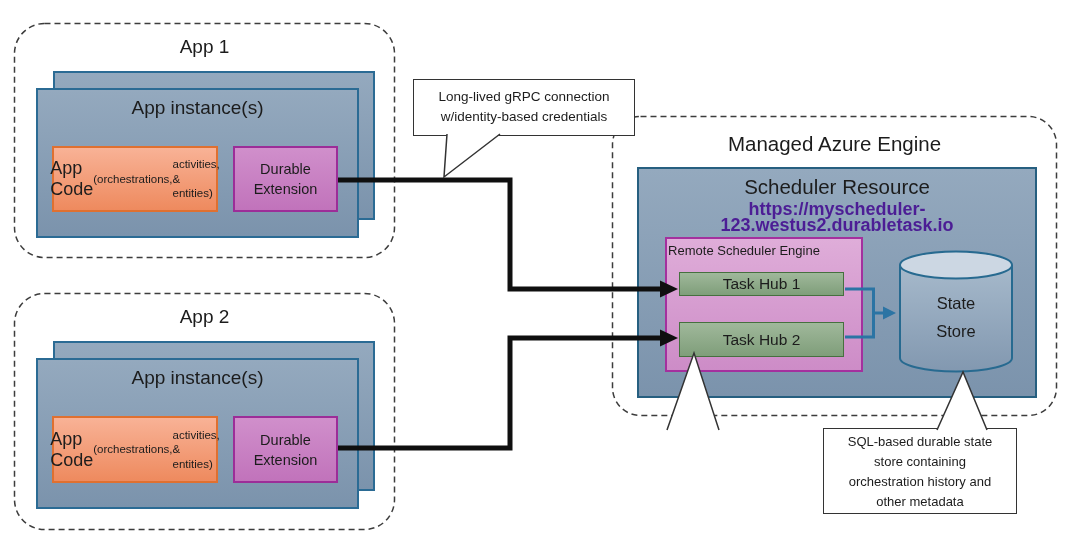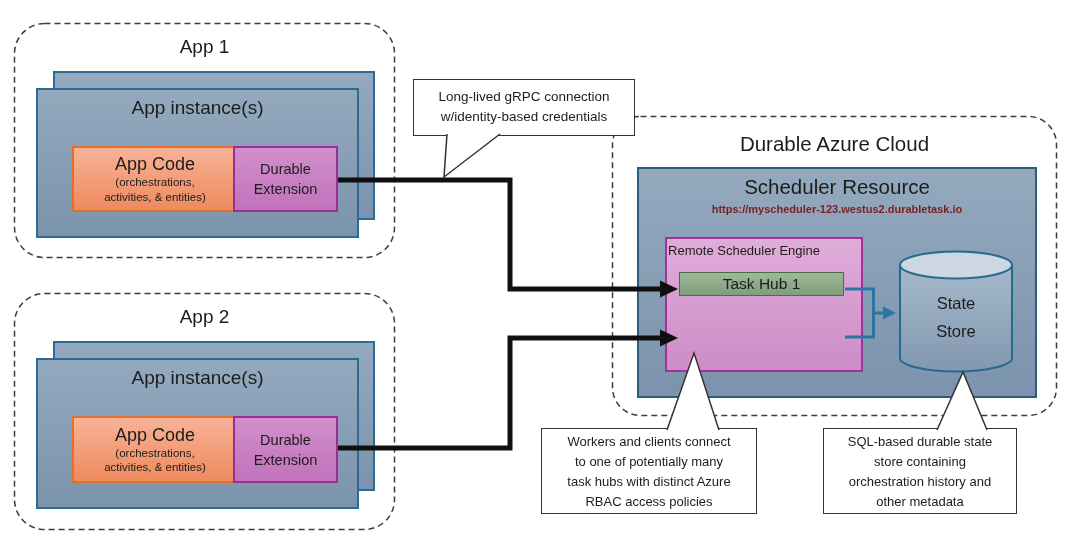--- a/index.html
+++ b/index.html
@@ -11,21 +11,21 @@
   .abs{position:absolute;box-sizing:border-box;}
   .ctr{text-align:center;}
   
   .bluebox{
     background:linear-gradient(180deg,#94a9be 0%,#7b93ac 100%);
     border:2px solid #2b6b94;
   }
   .appcode{
     background:linear-gradient(180deg,#f8b296 0%,#ee8a5e 100%);
     border:2px solid #df7030;
-    display:flex;flex-direction:column;align-items:center;justify-content:center;margin-left:20px;
+    display:flex;flex-direction:row;align-items:center;justify-content:center;
   }
   .durable{
     background:linear-gradient(180deg,#d08fcb 0%,#c173bb 100%);
     border:2px solid #9c2d98;
     display:flex;flex-direction:column;align-items:center;justify-content:center;
   }
   .engine{
     background:linear-gradient(180deg,#dfadd9 0%,#cd8cc7 100%);
     border:2px solid #a4309e;
   }
@@ -35,21 +35,21 @@
     display:flex;align-items:center;justify-content:center;
     font-size:15.5px;
   }
   
   .t-lg{font-size:19px;line-height:22px;}
   .t-xl{font-size:20.5px;line-height:23px;}
   .appcode .t1{font-size:18px;line-height:21px;}
   .appcode .t2{font-size:11.5px;line-height:14.5px;}
   .durable .t1{font-size:14.5px;line-height:20px;}
   .engine-label{font-size:13px;line-height:16px;}
-  .url{font-size:11px;line-height:16px;font-weight:bold;color:#7f1d1d;}
+  .url{font-size:18px;line-height:16px;font-weight:bold;color:#4c1d95;}
   .statestore{font-size:16.5px;line-height:28px;}
   
   .callout{
     background:#fff;border:1.5px solid #333;
   }
   .callout .line{font-size:13px;line-height:20px;text-align:center;}
   #callout-grpc .line{font-size:13.5px;line-height:20px;}
 </style>
 </head>
 <body>
@@ -83,28 +83,31 @@
   <div class="abs appcode" style="left:52px;top:416px;width:166px;height:67px;">
     <div class="t1">App Code</div>
     <div class="t2">(orchestrations,</div>
     <div class="t2">activities, &amp; entities)</div>
   </div>
   <div class="abs durable" style="left:233px;top:416px;width:105px;height:67px;">
     <div class="t1">Durable</div>
     <div class="t1">Extension</div>
   </div>
 
-  <div class="abs ctr t-xl" style="left:612px;top:132px;width:445px;">Durable Azure Cloud</div>
+  <div class="abs ctr t-xl" style="left:612px;top:132px;width:445px;">Managed Azure Engine</div>
   <div class="abs bluebox" style="left:637px;top:167px;width:400px;height:231px;border-color:#265f80;"></div>
   <div class="abs ctr t-xl" style="left:637px;top:175px;width:400px;">Scheduler Resource</div>
   <div class="abs ctr url" style="left:637px;top:201px;width:400px;">https://myscheduler-123.westus2.durabletask.io</div>
   <div class="abs engine" style="left:665px;top:237px;width:198px;height:135px;"></div>
   <div class="abs ctr engine-label" style="left:665px;top:243px;width:158px;">Remote Scheduler Engine</div>
   <div class="abs taskhub" style="left:679px;top:272px;width:165px;height:24px;">
     <span>Task Hub 1</span>
+  </div>
+  <div class="abs taskhub" style="left:679px;top:322px;width:165px;height:35px;">
+    <span>Task Hub 2</span>
   </div>
 
   <svg width="1081" height="550" viewBox="0 0 1081 550">
     <defs>
       <linearGradient id="cylBody" x1="0" y1="0" x2="0" y2="1">
         <stop offset="0" stop-color="#a6b9cb"></stop>
         <stop offset="1" stop-color="#8298b0"></stop>
       </linearGradient>
     </defs>
 
@@ -123,26 +126,20 @@
 
   <div class="abs ctr statestore" style="left:899px;top:289px;width:114px;">
     <div>State</div>
     <div>Store</div>
   </div>
 
   <div id="callout-grpc" class="abs callout" style="left:413px;top:79px;width:222px;height:57px;padding-top:7px;">
     <div class="line">Long-lived gRPC connection</div>
     <div class="line">w/identity-based credentials</div>
   </div>
-  <div class="abs callout" style="left:541px;top:428px;width:216px;height:86px;padding-top:3px;">
-    <div class="line">Workers and clients connect</div>
-    <div class="line">to one of potentially many</div>
-    <div class="line">task hubs with distinct Azure</div>
-    <div class="line">RBAC access policies</div>
-  </div>
   <div class="abs callout" style="left:823px;top:428px;width:194px;height:86px;padding-top:3px;">
     <div class="line">SQL-based durable state</div>
     <div class="line">store containing</div>
     <div class="line">orchestration history and</div>
     <div class="line">other metadata</div>
   </div>
 
   <svg width="1081" height="550" viewBox="0 0 1081 550">
     <path d="M447,134 L444,177 L500,134" fill="#ffffff" stroke="#333333" stroke-width="1.5"></path>
     <path d="M667,430 L694,353 L719,430" fill="#ffffff" stroke="#333333" stroke-width="1.5"></path>

